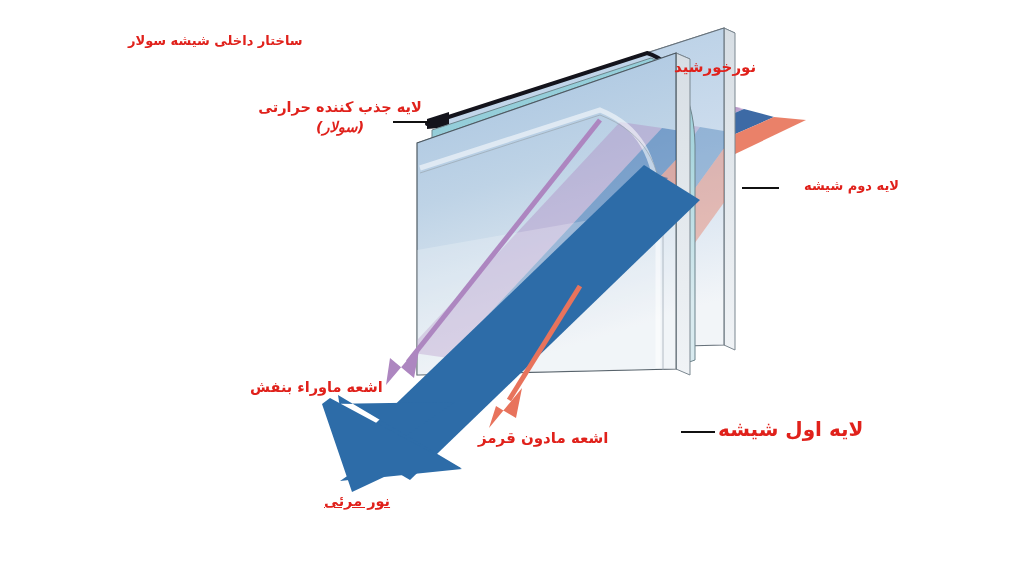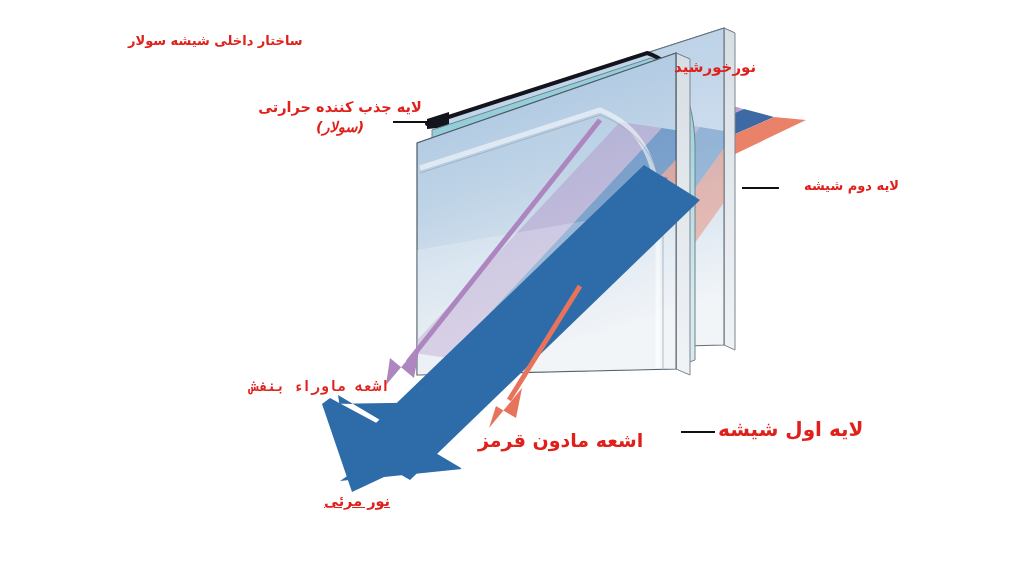--- a/index.html
+++ b/index.html
@@ -68,26 +68,25 @@
   }
   #glass1-label {
     left: 718px;
     top: 416px;
     font-size: 20px;
   }
   #uv-label {
     left: 250px;
     top: 378px;
     font-size: 14.5px;
-    font-family: Liberation Mono, monospace;
   }
   #ir-label {
     left: 478px;
     top: 428px;
-    font-size: 19px;
+    font-size: 15px;
   }
   #visible-label {
     left: 324px;
     top: 492px;
     font-size: 14.5px;
     text-decoration: underline;
   }
 </style>
 </head>
 <body>

